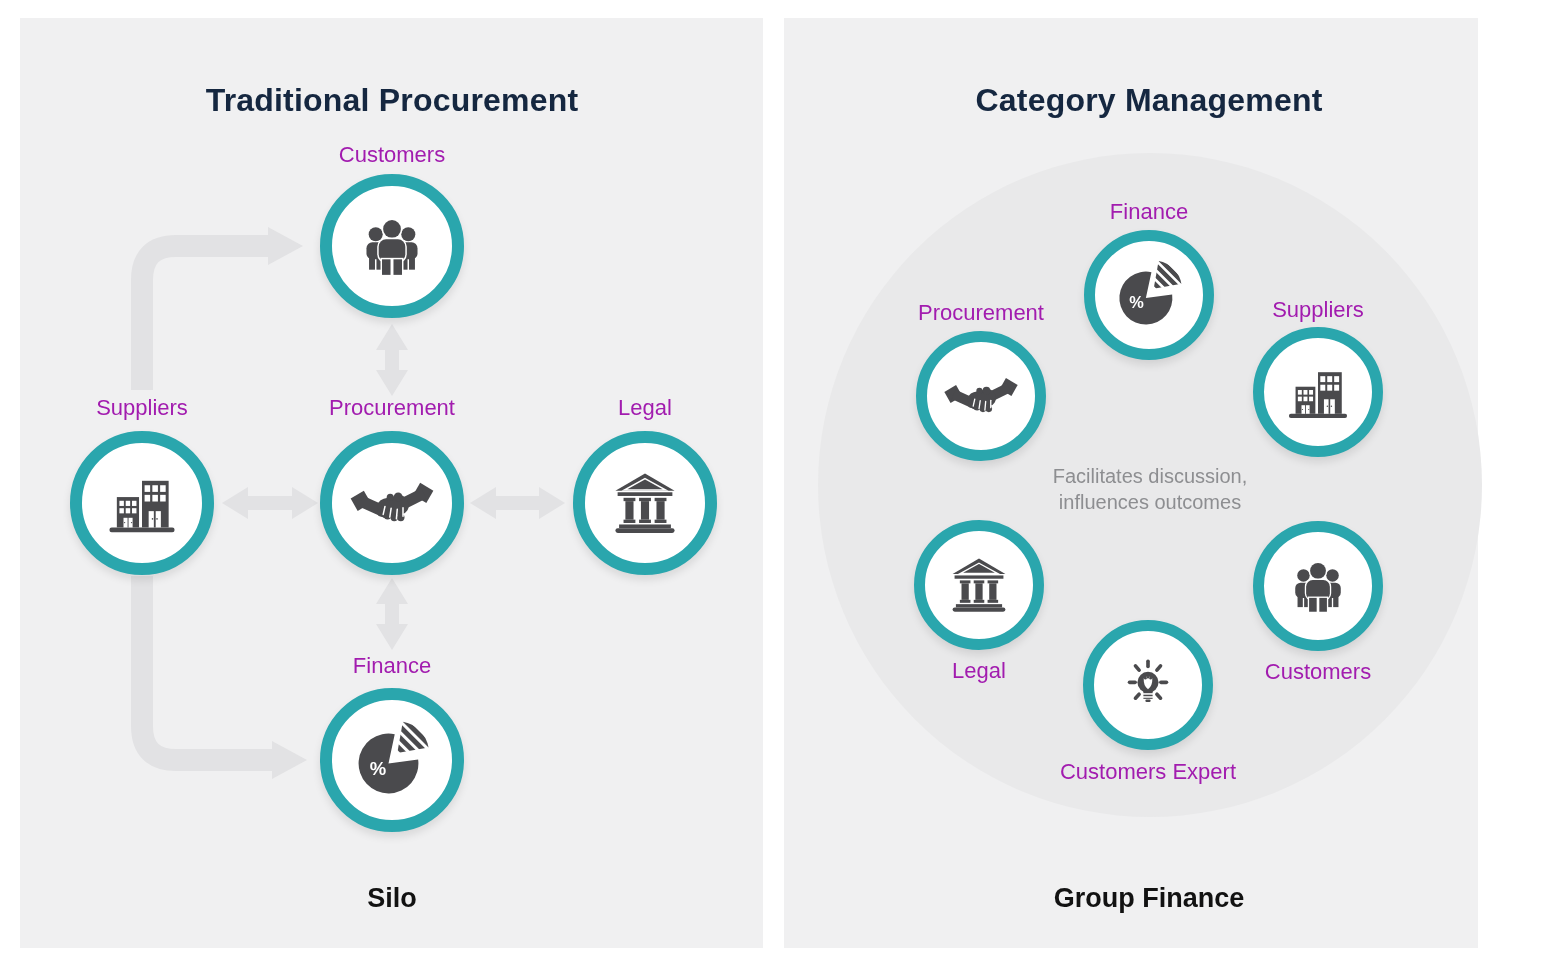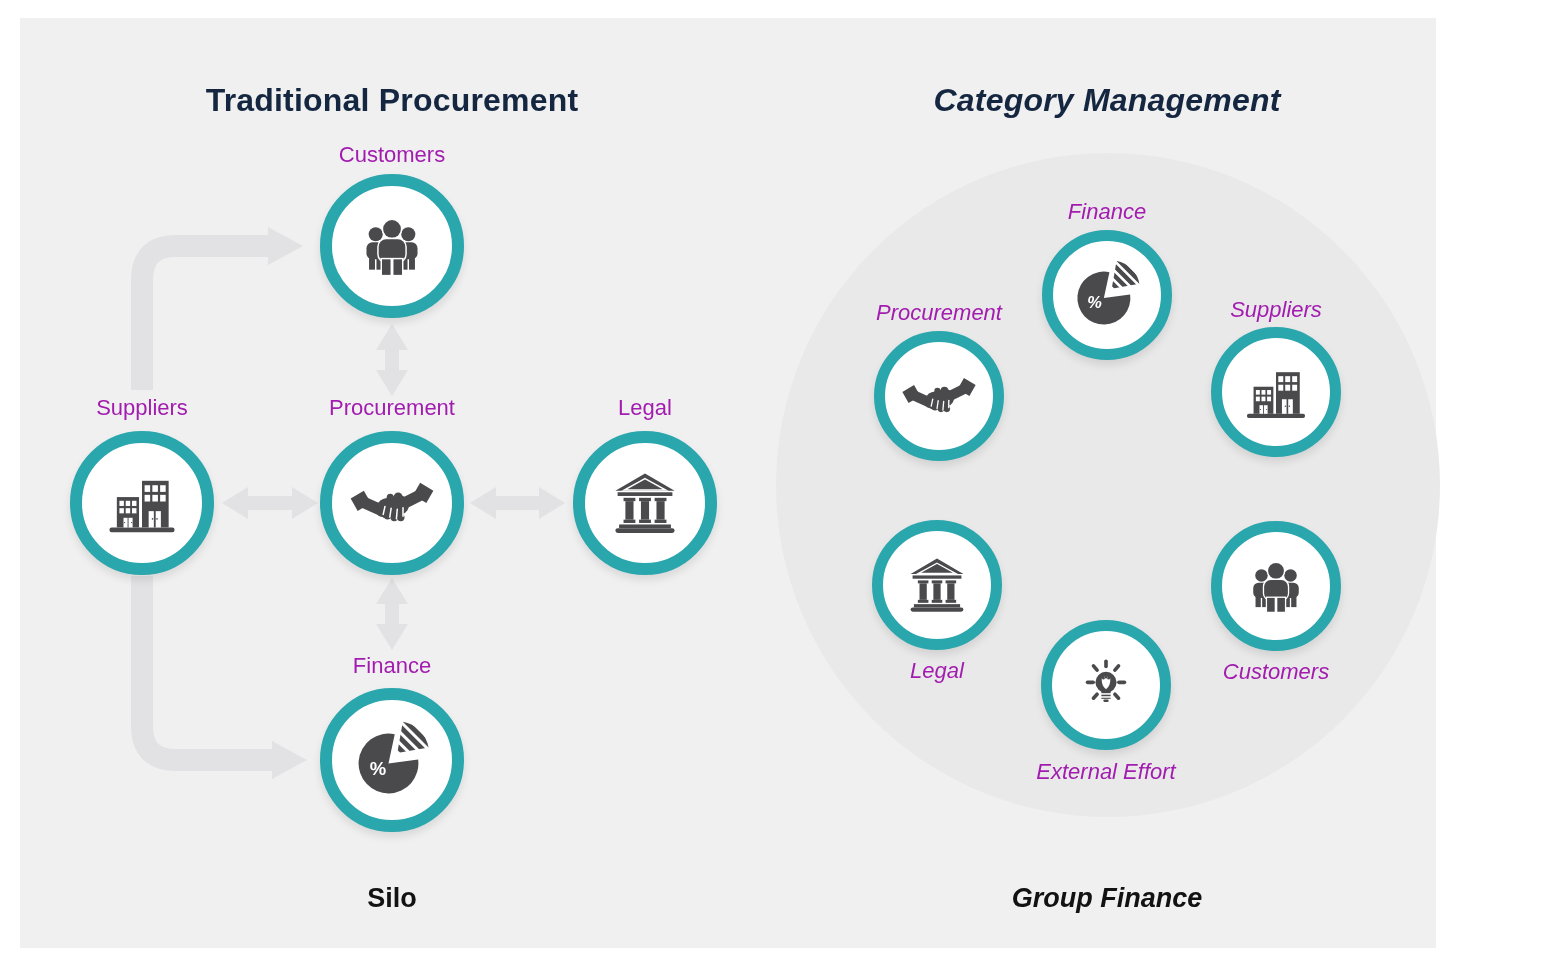--- a/index.html
+++ b/index.html
@@ -1,19 +1,19 @@
 <!DOCTYPE html>
 <html><head>
 <meta charset="utf-8">
 <style>
   html,body{margin:0;padding:0;background:#ffffff;font-family:"Liberation Sans",sans-serif;}
   .stage{position:relative;width:1550px;height:968px;background:#ffffff;overflow:hidden;}
   .panel{position:absolute;top:18px;height:930px;background:#f0f0f1;}
   .panel-left{left:20px;width:743px;}
-  .panel-right{left:742px;width:694px;font-style:italic;}
+  .panel-right{left:784px;width:694px;}
   .panel-title{position:absolute;transform:translate(-50%,-50%);font-size:32px;font-weight:bold;
     color:#152740;white-space:nowrap;letter-spacing:.2px;}
   .node-label{position:absolute;transform:translate(-50%,-50%);font-size:22px;color:#a21caf;white-space:nowrap;}
   .caption{position:absolute;transform:translate(-50%,-50%);font-size:27px;font-weight:bold;color:#121212;white-space:nowrap;}
   .ring{position:absolute;transform:translate(-50%,-50%);border-radius:50%;background:#ffffff;
     box-sizing:border-box;display:flex;align-items:center;justify-content:center;
     box-shadow:0 5px 9px rgba(0,0,0,.10);}
   .ring-l{width:144px;height:144px;border:12px solid #2aa6ad;}
   .ring-r{width:130px;height:130px;border:11px solid #2aa6ad;}
   .icon{display:block;}
@@ -226,20 +226,22 @@
     </div>
 
     <div class="caption" style="left:372px;top:880px">Silo</div>
   </div>
 
   <div class="panel panel-right">
     <div class="panel-title" style="left:365px;top:82px">Category Management</div>
 
     <div class="big-circle" style="left:34px;top:135px;width:664px;height:664px"></div>
 
+    <div class="center-note" style="left:366px;top:471px">Facilitates discussion,
+influences outcomes</div>
 
     <div class="node-label" style="left:365px;top:194px">Finance</div>
     <div class="ring ring-r" style="left:365px;top:277px">
       <svg class="icon icon-wide-r" viewBox="0 0 100 100">
           <use href="#sym-pie"></use>
         </svg>
     </div>
 
     <div class="node-label" style="left:197px;top:295px">Procurement</div>
     <div class="ring ring-r" style="left:197px;top:378px">
@@ -267,17 +269,17 @@
           <use href="#sym-people"></use>
         </svg>
     </div>
     <div class="node-label" style="left:534px;top:654px">Customers</div>
 
     <div class="ring ring-r" style="left:364px;top:667px">
       <svg class="icon icon-r" viewBox="0 0 100 100">
           <use href="#sym-bulb"></use>
         </svg>
     </div>
-    <div class="node-label" style="left:364px;top:754px">External Effort</div>
+    <div class="node-label" style="left:364px;top:754px">Customers Expert</div>
 
     <div class="caption" style="left:365px;top:880px">Group Finance</div>
   </div>
 </div>
 
 </body></html>

